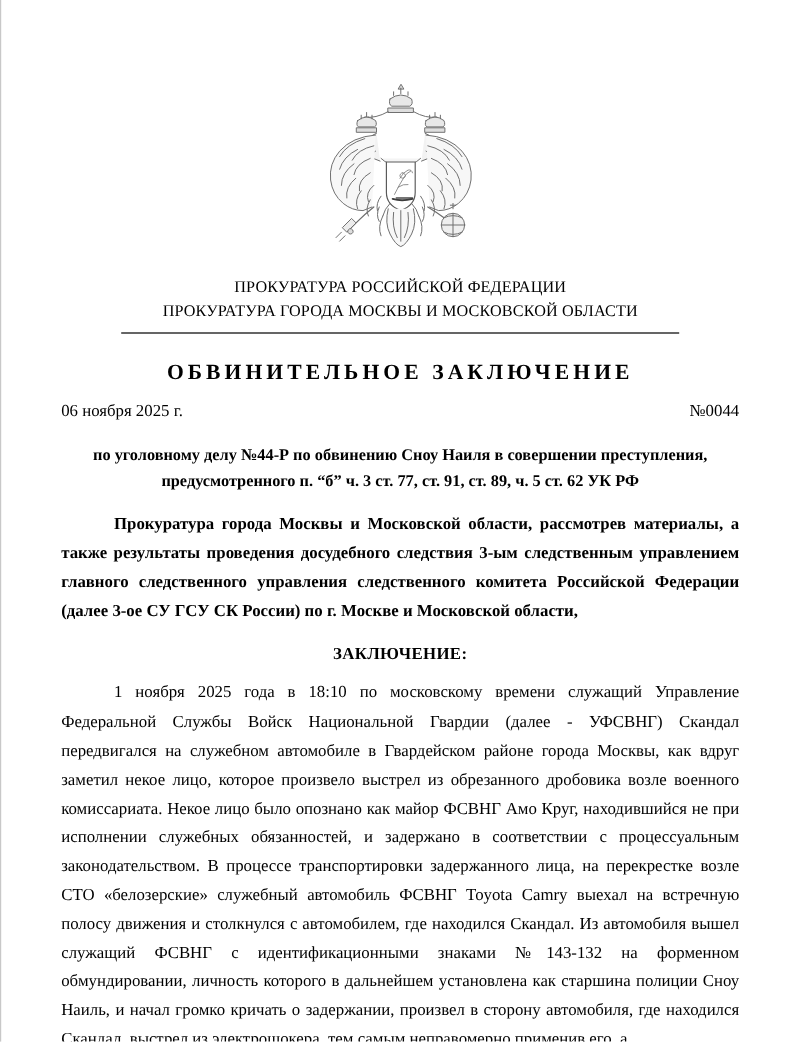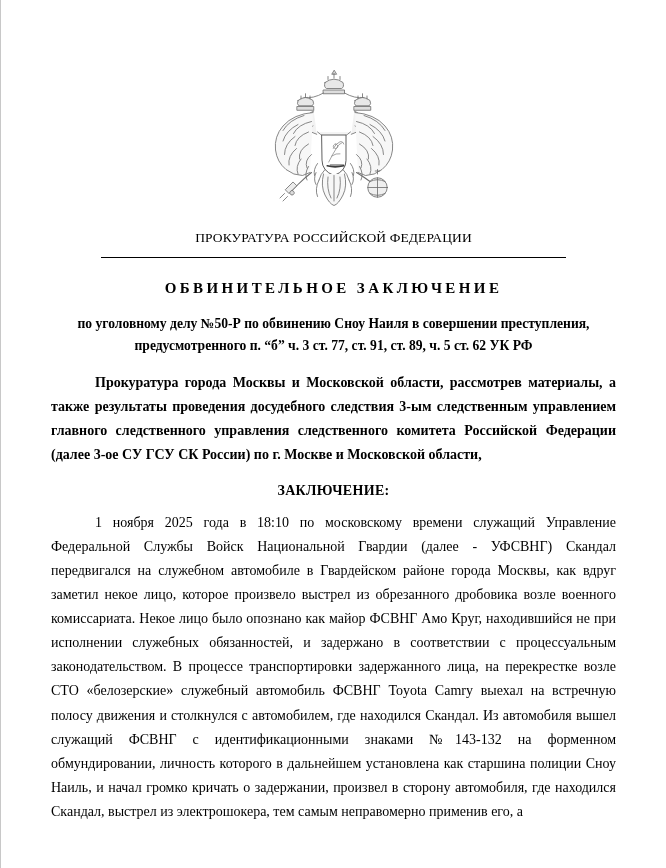--- a/index.html
+++ b/index.html
@@ -51,21 +51,21 @@
     border: none;
     border-top: 1.6px solid #000;
     margin: 9px auto 0 auto;
     width: 465px;
   }
 
   
   .doc-title {
     text-align: center;
     font-weight: bold;
-    font-size: 15px;
+    font-size: 18px;
     letter-spacing: 3.4px;
     margin-top: 22px;
   }
 
   
   .date-row {
     display: flex;
     justify-content: space-between;
     align-items: baseline;
     font-size: 14px;
@@ -187,29 +187,34 @@
         <path d="M92 156 q-2 16 4 28 M100 154 v34 M108 156 q2 16 -4 28"></path>
         <path d="M80 160 q-6 12 -2 22 M120 160 q6 12 2 22"></path>
 
         <path d="M88 146 q-6 6 -8 14 M112 146 q6 6 8 14"></path>
       </g>
     </svg>
   </div>
 
   <div class="org-header">
     <div class="org-line">ПРОКУРАТУРА РОССИЙСКОЙ ФЕДЕРАЦИИ</div>
+    <div class="org-line">ПРОКУРАТУРА ГОРОДА МОСКВЫ И МОСКОВСКОЙ ОБЛАСТИ</div>
   </div>
 
   <hr class="rule">
 
   <div class="doc-title">ОБВИНИТЕЛЬНОЕ ЗАКЛЮЧЕНИЕ</div>
 
+  <div class="date-row">
+    <span>06 ноября 2025 г.</span>
+    <span>№0044</span>
+  </div>
 
   <div class="subtitle">
-    <span class="subtitle-line">по уголовному делу №50-Р по обвинению Сноу Наиля в совершении преступления,</span>
+    <span class="subtitle-line">по уголовному делу №44-Р по обвинению Сноу Наиля в совершении преступления,</span>
     <span class="subtitle-line">предусмотренного п. “б” ч. 3 ст. 77, ст. 91, ст. 89, ч. 5 ст. 62 УК РФ</span>
   </div>
 
   <p class="body-par">Прокуратура города Москвы и Московской области, рассмотрев материалы, а также результаты проведения досудебного следствия 3-ым следственным управлением главного следственного управления следственного комитета Российской Федерации (далее 3-ое СУ ГСУ СК России) по г. Москве и Московской области,</p>
 
   <div class="section-heading">ЗАКЛЮЧЕНИЕ:</div>
 
   <p class="narrative">1 ноября 2025 года в 18:10 по московскому времени служащий Управление Федеральной Службы Войск Национальной Гвардии (далее - УФСВНГ) Скандал передвигался на служебном автомобиле в Гвардейском районе города Москвы, как вдруг заметил некое лицо, которое произвело выстрел из обрезанного дробовика возле военного комиссариата. Некое лицо было опознано как майор ФСВНГ Амо Круг, находившийся не при исполнении служебных обязанностей, и задержано в соответствии с процессуальным законодательством. В процессе транспортировки задержанного лица, на перекрестке возле СТО «белозерские» служебный автомобиль ФСВНГ Toyota Camry выехал на встречную полосу движения и столкнулся с автомобилем, где находился Скандал. Из автомобиля вышел служащий ФСВНГ с идентификационными знаками №143-132 на форменном обмундировании, личность которого в дальнейшем установлена как старшина полиции Сноу Наиль, и начал громко кричать о задержании, произвел в сторону автомобиля, где находился Скандал, выстрел из электрошокера, тем самым неправомерно применив его, а</p>
 
 </div>

